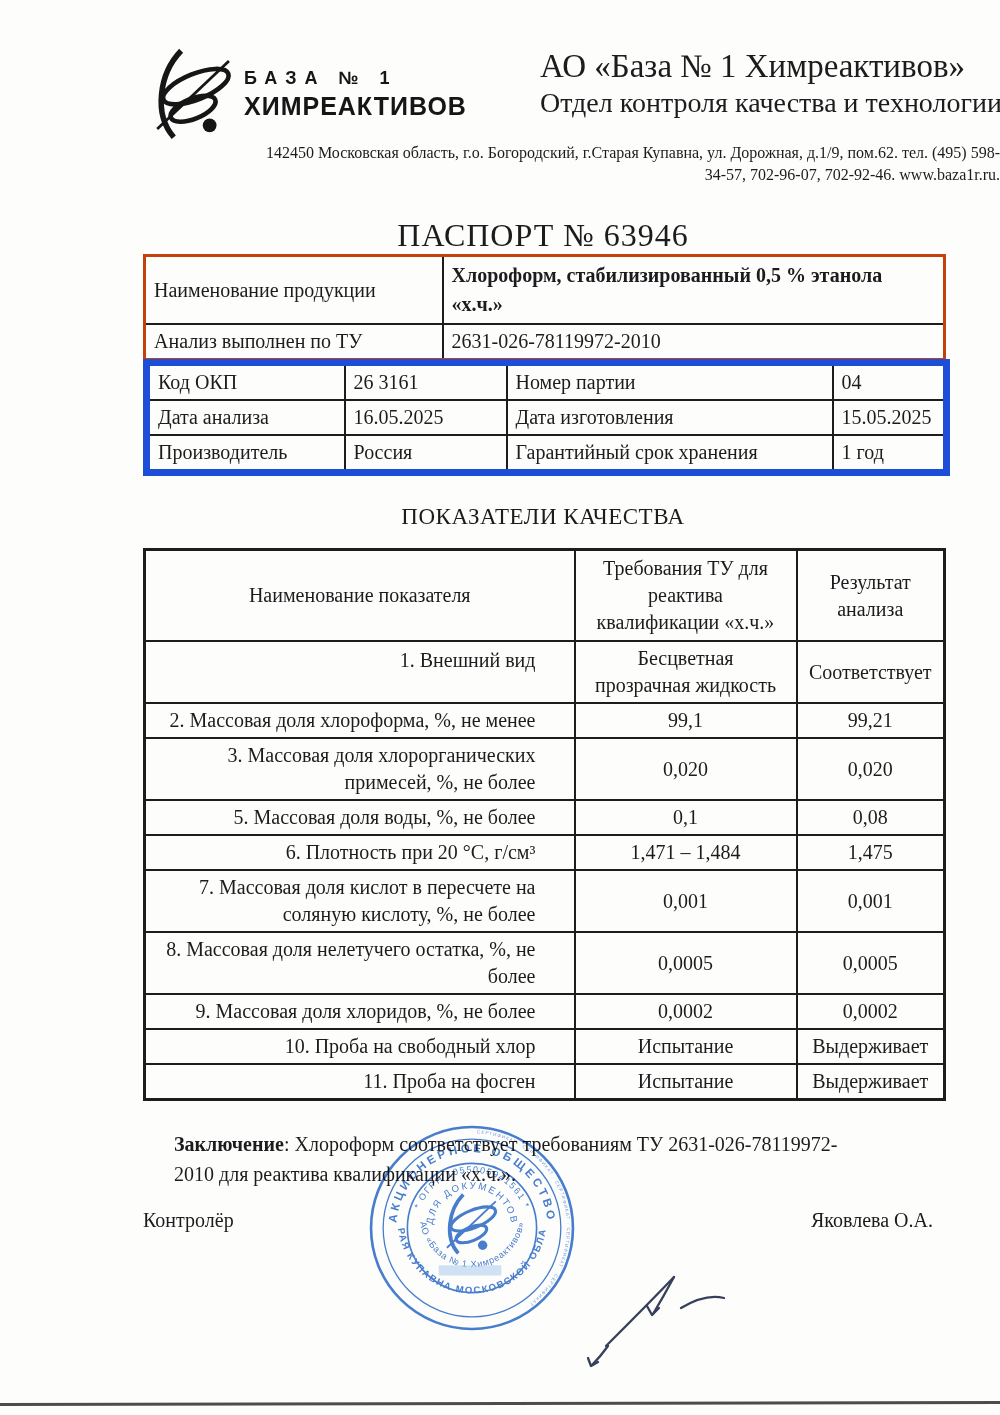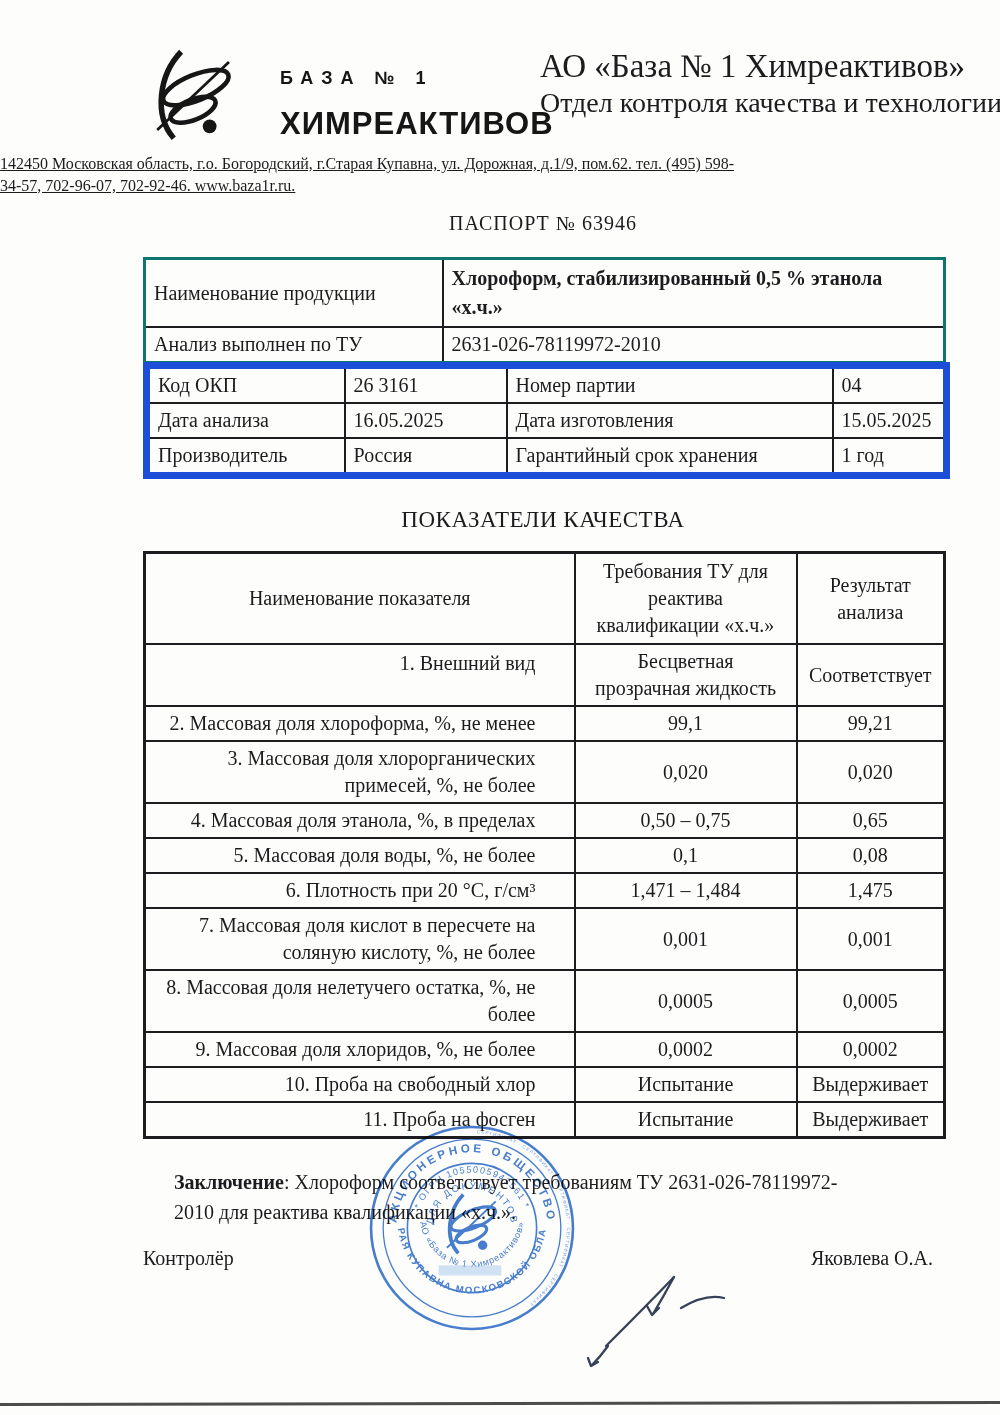--- a/index.html
+++ b/index.html
@@ -8,37 +8,37 @@
     background:#fdfdfc;
     font-family:"Liberation Serif", serif;
     color:#1c1c1e;
     position:relative;
     overflow:hidden;
   }
   .content { margin-left:143px; width:800px; }
 
   
   .header { display:flex; align-items:flex-start; padding:48px 30px 0 148px; }
-  .logo-block { display:flex; align-items:center; width:392px; flex:none;gap:36px; }
+  .logo-block { display:flex; align-items:flex-start; width:392px; flex:none; }
   .logo-icon { width:92px; height:92px; flex:none; }
   .logo-text { margin-left:4px; padding-top:20px; font-family:"Liberation Sans", sans-serif; font-weight:bold; color:#161617; }
   .logo-line1 { font-size:18px; letter-spacing:8px; white-space:nowrap; }
-  .logo-line2 { font-size:31px; letter-spacing:1px; margin-top:17px; white-space:nowrap; }
+  .logo-line2 { font-size:25px; letter-spacing:1px; margin-top:3px; white-space:nowrap; }
   .title-block { padding-top:0; }
   .org-name { font-size:33px; white-space:nowrap; }
   .dept { font-size:28px; margin-top:2px; white-space:nowrap; }
-  .address { text-align:left; font-size:16px; line-height:1.35; margin-top:11px;text-decoration:underline; }
+  .address { text-align:right; font-size:16px; line-height:1.35; margin-top:2px; }
   .address div { white-space:nowrap; }
 
-  .passport-title { text-align:center; font-size:20px; letter-spacing:1px; margin-top:16px; }
+  .passport-title { text-align:center; font-size:32px; letter-spacing:1px; margin-top:32px; }
 
   
   table { border-collapse:collapse; table-layout:fixed; width:800px; font-size:20px; }
   td, th { border:2px solid #1d1d1f; padding:2px 8px; line-height:1.45; }
-  .tblA { margin-top:22px; border:3px solid #0f766e; }
+  .tblA { border:3px solid #c2410c; }
   .tblB { margin-top:-2px; border:7px solid #1d4ed8; }
   .tblA td.lbl, .tblB td.lbl { text-align:left; }
   .tblA .val-bold { font-weight:bold; }
   .tblA .val-bold span { display:inline-block; max-width:445px; }
   .prod-row td { height:62px; vertical-align:middle; }
 
   .section-title { text-align:center; font-size:23px; letter-spacing:0.5px; margin-top:28px; }
 
   .tblQ { margin-top:18px; border:3px solid #1d1d1f; }
   .tblQ td, .tblQ th { line-height:1.35; }
@@ -162,25 +162,20 @@
       <td class="name">2. Массовая доля хлороформа, %, не менее</td>
       <td class="req">99,1</td>
       <td class="res">99,21</td>
     </tr>
     <tr>
       <td class="name">3. Массовая доля хлорорганических примесей, %, не более</td>
       <td class="req">0,020</td>
       <td class="res">0,020</td>
     </tr>
     <tr>
-      <td class="name">4. Массовая доля этанола, %, в пределах</td>
-      <td class="req">0,50 – 0,75</td>
-      <td class="res">0,65</td>
-    </tr>
-    <tr>
       <td class="name">5. Массовая доля воды, %, не более</td>
       <td class="req">0,1</td>
       <td class="res">0,08</td>
     </tr>
     <tr>
       <td class="name">6. Плотность при 20 °C, г/см³</td>
       <td class="req">1,471 – 1,484</td>
       <td class="res">1,475</td>
     </tr>
     <tr>

